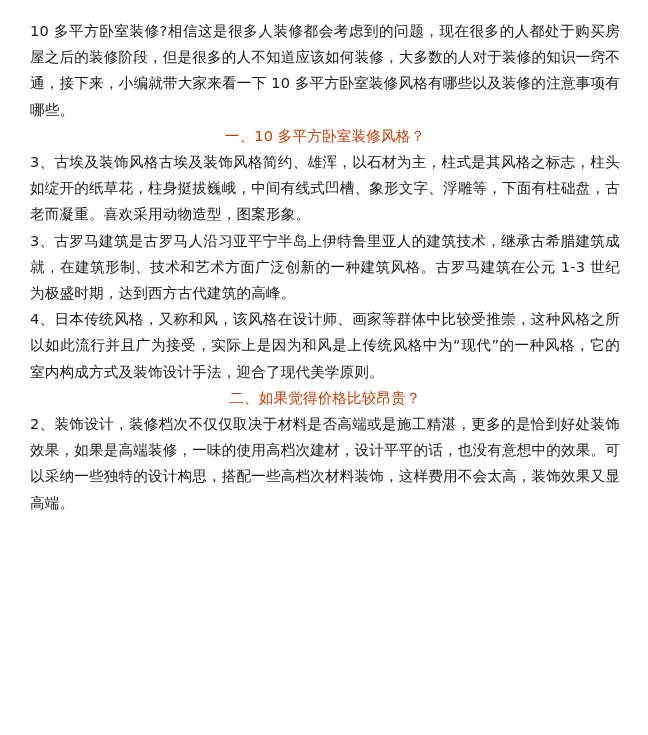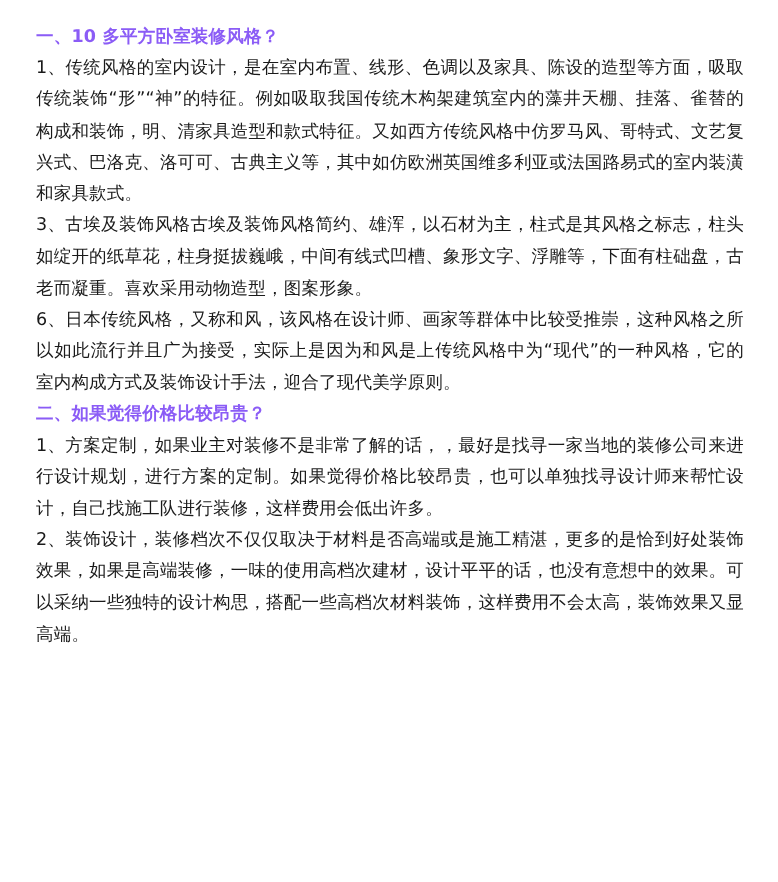--- a/index.html
+++ b/index.html
@@ -30,41 +30,41 @@
     white-space: normal;
     word-break: break-all;
   }
   .para.last-line-left {
     text-align-last: left;
   }
   .heading {
     margin: 0;
     font-size: 14.6px;
     line-height: 26.2px;
-    color: #8b5cf6;
-    text-align: left;
+    color: #c2410c;
+    text-align: center;
     letter-spacing: 0.15px;
-    font-weight: bold;
+    font-weight: normal;
   }
 </style>
 </head>
 <body>
 
 <div id="article">
 
+  <p class="para last-line-left">10 多平方卧室装修?相信这是很多人装修都会考虑到的问题，现在很多的人都处于购买房屋之后的装修阶段，但是很多的人不知道应该如何装修，大多数的人对于装修的知识一窍不通，接下来，小编就带大家来看一下 10 多平方卧室装修风格有哪些以及装修的注意事项有哪些。</p>
 
   <p class="heading">一、10 多平方卧室装修风格？</p>
 
-  <p class="para last-line-left">1、传统风格的室内设计，是在室内布置、线形、色调以及家具、陈设的造型等方面，吸取传统装饰“形”“神”的特征。例如吸取我国传统木构架建筑室内的藻井天棚、挂落、雀替的构成和装饰，明、清家具造型和款式特征。又如西方传统风格中仿罗马风、哥特式、文艺复兴式、巴洛克、洛可可、古典主义等，其中如仿欧洲英国维多利亚或法国路易式的室内装潢和家具款式。</p>
 
   <p class="para last-line-left">3、古埃及装饰风格古埃及装饰风格简约、雄浑，以石材为主，柱式是其风格之标志，柱头如绽开的纸草花，柱身挺拔巍峨，中间有线式凹槽、象形文字、浮雕等，下面有柱础盘，古老而凝重。喜欢采用动物造型，图案形象。</p>
 
+  <p class="para last-line-left">3、古罗马建筑是古罗马人沿习亚平宁半岛上伊特鲁里亚人的建筑技术，继承古希腊建筑成就，在建筑形制、技术和艺术方面广泛创新的一种建筑风格。古罗马建筑在公元 1-3 世纪为极盛时期，达到西方古代建筑的高峰。</p>
 
 
-  <p class="para last-line-left">6、日本传统风格，又称和风，该风格在设计师、画家等群体中比较受推崇，这种风格之所以如此流行并且广为接受，实际上是因为和风是上传统风格中为“现代”的一种风格，它的室内构成方式及装饰设计手法，迎合了现代美学原则。</p>
+  <p class="para last-line-left">4、日本传统风格，又称和风，该风格在设计师、画家等群体中比较受推崇，这种风格之所以如此流行并且广为接受，实际上是因为和风是上传统风格中为“现代”的一种风格，它的室内构成方式及装饰设计手法，迎合了现代美学原则。</p>
 
   <p class="heading">二、如果觉得价格比较昂贵？</p>
 
-  <p class="para last-line-left">1、方案定制，如果业主对装修不是非常了解的话，，最好是找寻一家当地的装修公司来进行设计规划，进行方案的定制。如果觉得价格比较昂贵，也可以单独找寻设计师来帮忙设计，自己找施工队进行装修，这样费用会低出许多。</p>
 
   <p class="para last-line-left">2、装饰设计，装修档次不仅仅取决于材料是否高端或是施工精湛，更多的是恰到好处装饰效果，如果是高端装修，一味的使用高档次建材，设计平平的话，也没有意想中的效果。可以采纳一些独特的设计构思，搭配一些高档次材料装饰，这样费用不会太高，装饰效果又显高端。</p>
 
 </div>
 
 </body></html>

